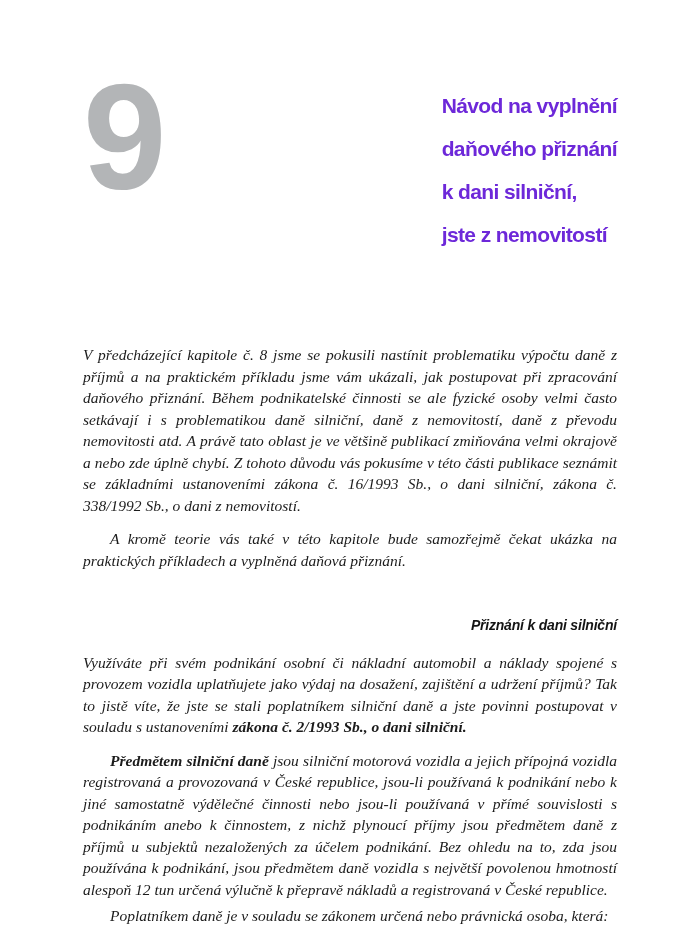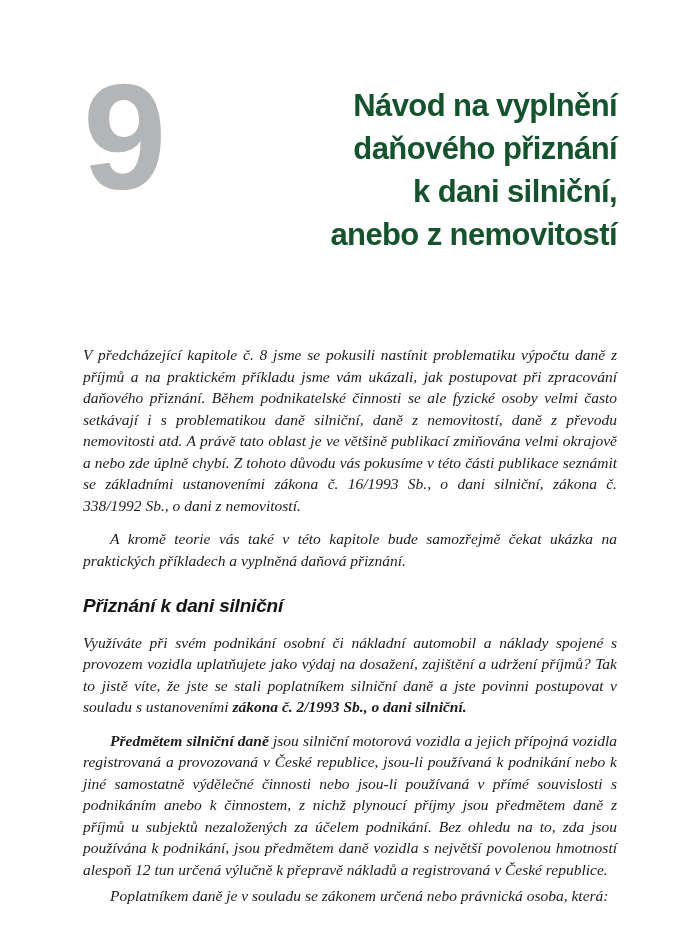--- a/index.html
+++ b/index.html
@@ -25,65 +25,64 @@
   }
   .chapter-number {
     font-family: "Liberation Sans", sans-serif;
     font-weight: 700;
     font-size: 150px;
     line-height: 0.92;
     color: #b3b5b7;
     letter-spacing: -2px;
   }
   .chapter-title {
-    text-align: right;
     font-family: "Liberation Sans", sans-serif;
     font-weight: 700;
-    font-size: 31px;
+    font-size: 21px;
     line-height: 43px;
     letter-spacing: -0.6px;
-    color: #14532d;
+    color: #6d28d9;
     padding-top: 16px;
   }
   .body-text {
     margin-top: 88px;
     font-size: 15.5px;
     line-height: 21.5px;
     text-align: justify;
     font-style: italic;
   }
   .para { text-align: justify; }
   .para.indent { text-indent: 27px; }
   .para + .para { margin-top: 12px; }
   .section-heading {
     font-family: "Liberation Sans", sans-serif;
     font-weight: 700;
-    font-size: 19px;
+    font-size: 14px;
     letter-spacing: -0.2px;
     color: #141414;
-    margin-top: 24px;
+    margin-top: 44px;
     margin-bottom: 15px;
-    text-align: left;
+    text-align: right;
   }
   .bold { font-weight: 700; }
   .para.spaced { margin-top: 5px; }
 </style>
 </head>
 <body>
 
 <div class="page">
   <div class="content">
 
     <div class="chapter-head">
       <div class="chapter-number">9</div>
       <div class="chapter-title">
         <div class="title-line">Návod na vyplnění</div>
         <div class="title-line">daňového přiznání</div>
         <div class="title-line">k dani silniční,</div>
-        <div class="title-line">anebo z nemovitostí</div>
+        <div class="title-line">jste z nemovitostí</div>
       </div>
     </div>
 
     <div class="body-text">
 
       <p class="para">V předcházející kapitole č. 8 jsme se pokusili nastínit problematiku výpočtu daně z příjmů a na praktickém příkladu jsme vám ukázali, jak postupovat při zpracování daňového přiznání. Během podnikatelské činnosti se ale fyzické osoby velmi často setkávají i s problematikou daně silniční, daně z nemovitostí, daně z převodu nemovitosti atd. A právě tato oblast je ve většině publikací zmiňována velmi okrajově a nebo zde úplně chybí. Z tohoto důvodu vás pokusíme v této části publikace seznámit se základními ustanoveními zákona č. 16/1993 Sb., o dani silniční, zákona č. 338/1992 Sb., o dani z nemovitostí.</p>
 
       <p class="para indent">A kromě teorie vás také v této kapitole bude samozřejmě čekat ukázka na praktických příkladech a vyplněná daňová přiznání.</p>
 
       <h2 class="section-heading">Přiznání k dani silniční</h2>

